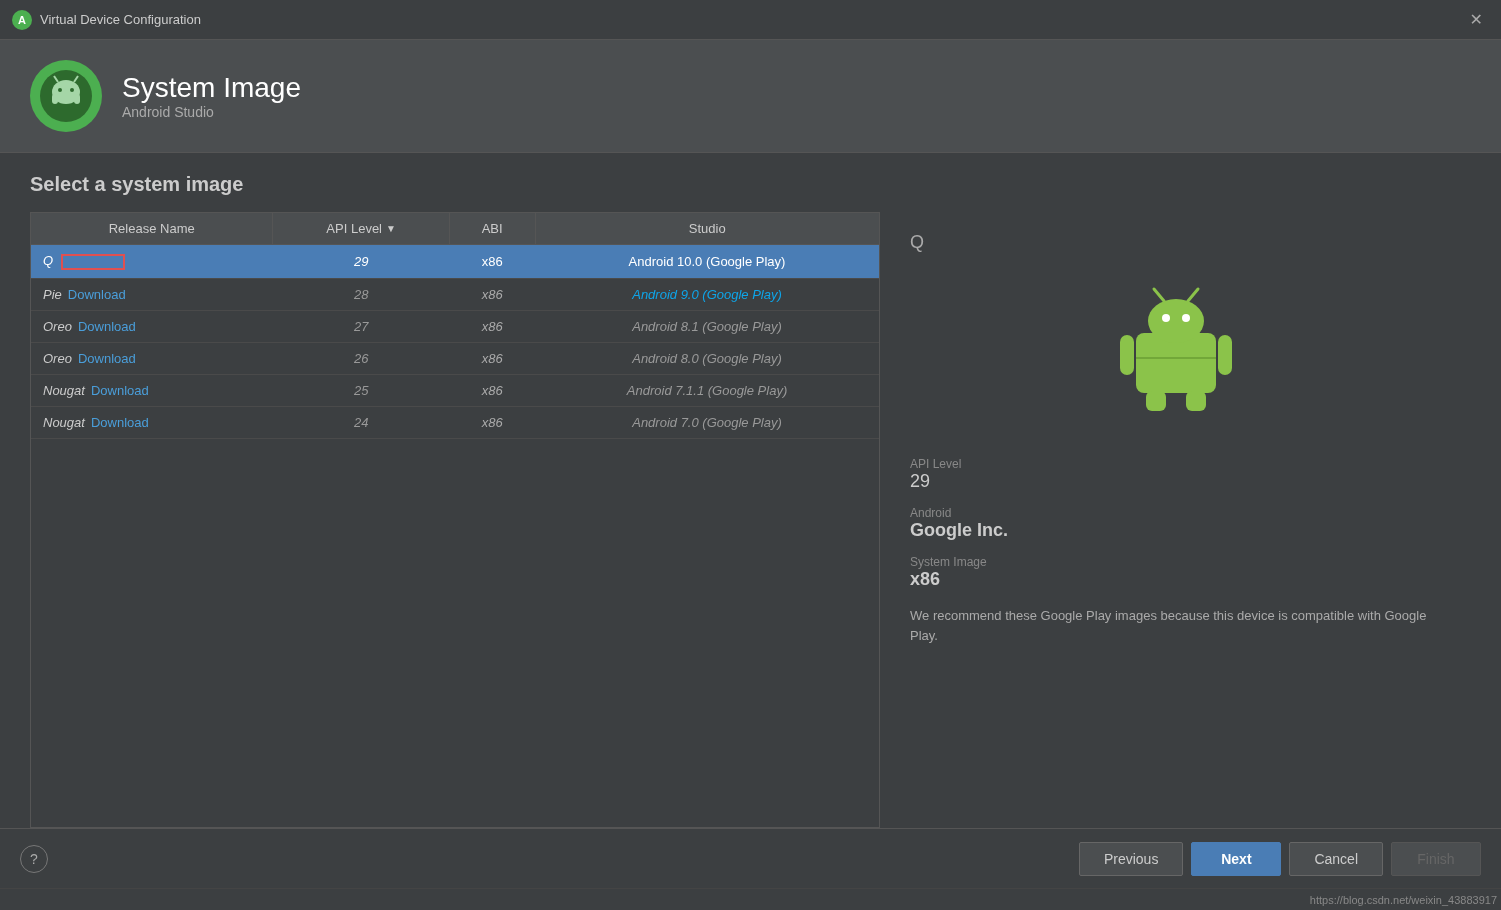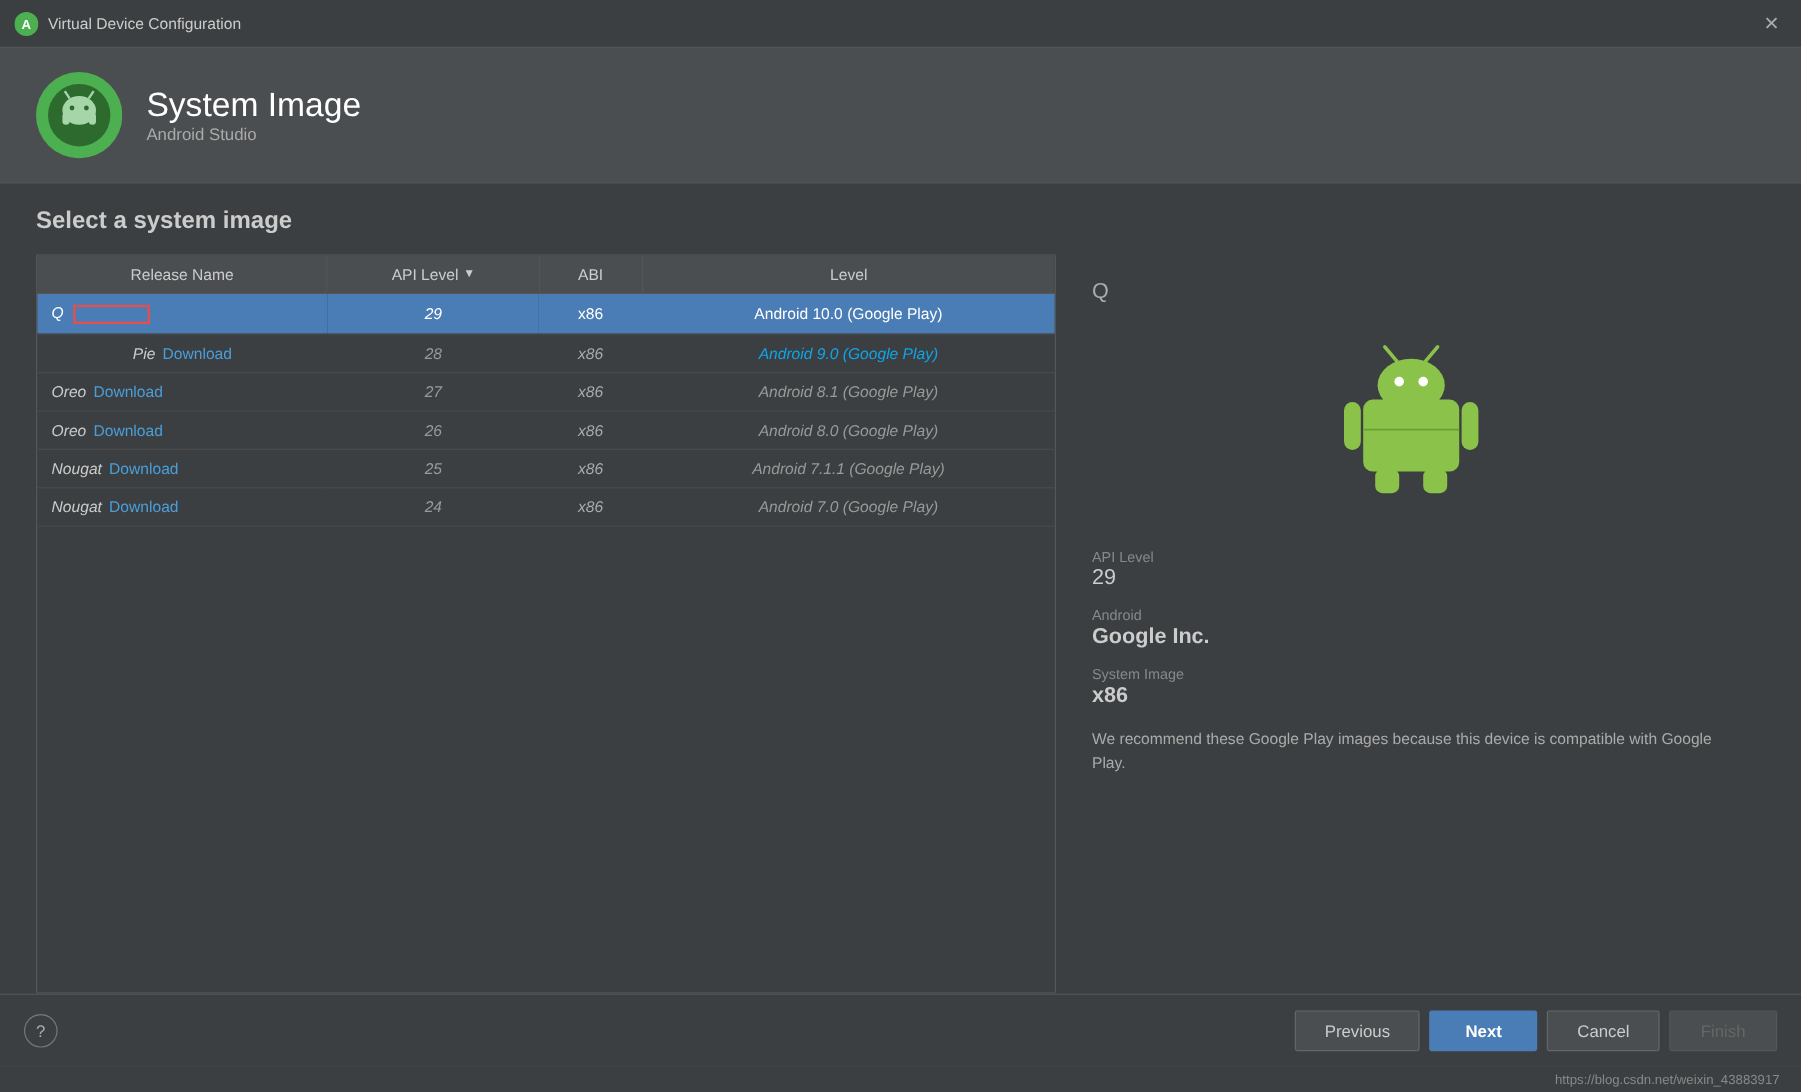--- a/index.html
+++ b/index.html
@@ -279,21 +279,21 @@
       cursor: default;
     }
 
     
     .status-bar {
       height: 22px;
       background: #3c3f41;
       display: flex;
       align-items: center;
       justify-content: flex-end;
-      padding: 0 18px;
+      padding: 0 4px;
       border-top: 1px solid #444;
     }
     .status-url {
       font-size: 11px;
       color: #888;
     }
   </style>
 </head>
 <body>
 
@@ -342,32 +342,32 @@
           <thead>
             <tr>
               <th>Release Name</th>
               <th>
                 <span class="api-level-header">
                   <span>API Level</span>
                   <span class="sort-arrow">▼</span>
                 </span>
               </th>
               <th>ABI</th>
-              <th>Level</th>
+              <th>Studio</th>
             </tr>
           </thead>
           <tbody id="table-body">
               <tr class="selected">
                 <td style="text-align: left;"><span style="font-style: italic; color: rgb(255, 255, 255);">Q</span><span style="display: inline-block; border: 2px solid rgb(224, 80, 80); padding: 0px 30px; height: 16px; margin-left: 8px; vertical-align: middle;"></span></td>
                 <td style="font-style: italic;">29</td>
                 <td>x86</td>
                 <td>Android 10.0 (Google Play)</td>
               </tr>
               <tr>
-                <td style="text-align: center;"><span style="font-style: italic; color: rgb(204, 204, 204);">Pie</span><a class="download-link" style="margin-left: 6px;">Download</a></td>
+                <td style="text-align: left;"><span style="font-style: italic; color: rgb(204, 204, 204);">Pie</span><a class="download-link" style="margin-left: 6px;">Download</a></td>
                 <td style="font-style: italic; color: rgb(153, 153, 153);">28</td>
                 <td style="font-style: italic;">x86</td>
                 <td style="font-style: italic; color: #0ea5e9;">Android 9.0 (Google Play)</td>
               </tr>
               <tr>
                 <td style="text-align: left;"><span style="font-style: italic; color: rgb(204, 204, 204);">Oreo</span><a class="download-link" style="margin-left: 6px;">Download</a></td>
                 <td style="font-style: italic; color: rgb(153, 153, 153);">27</td>
                 <td style="font-style: italic;">x86</td>
                 <td style="font-style: italic; color: rgb(153, 153, 153);">Android 8.1 (Google Play)</td>
               </tr>

